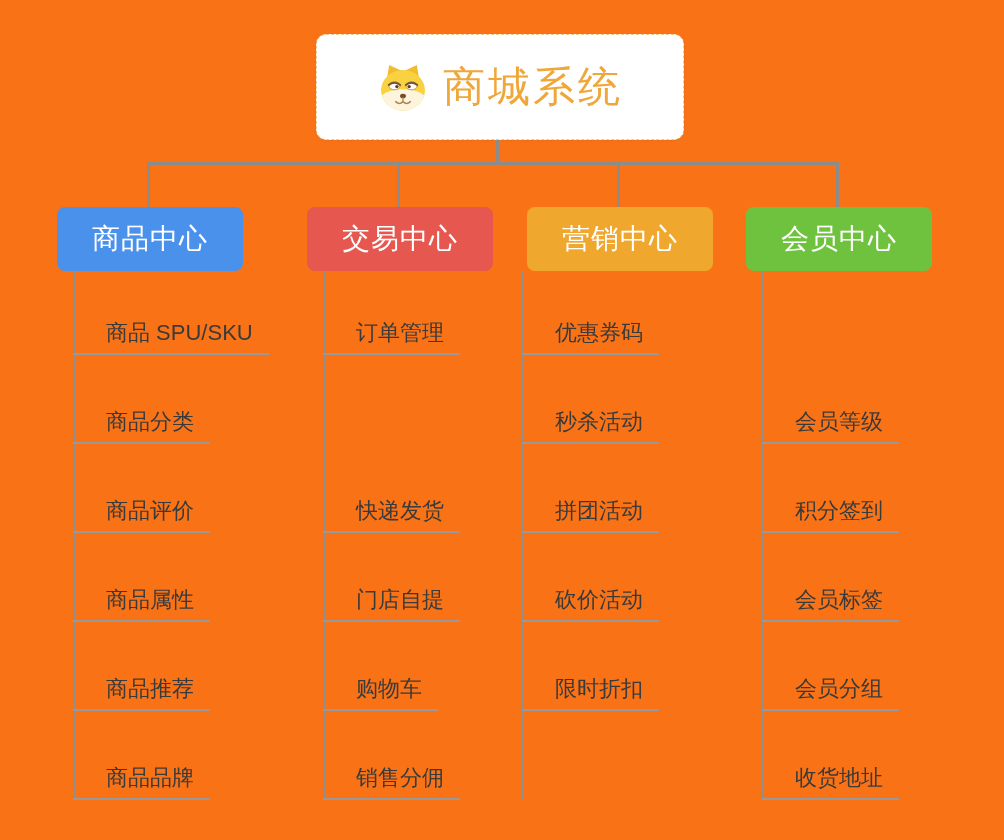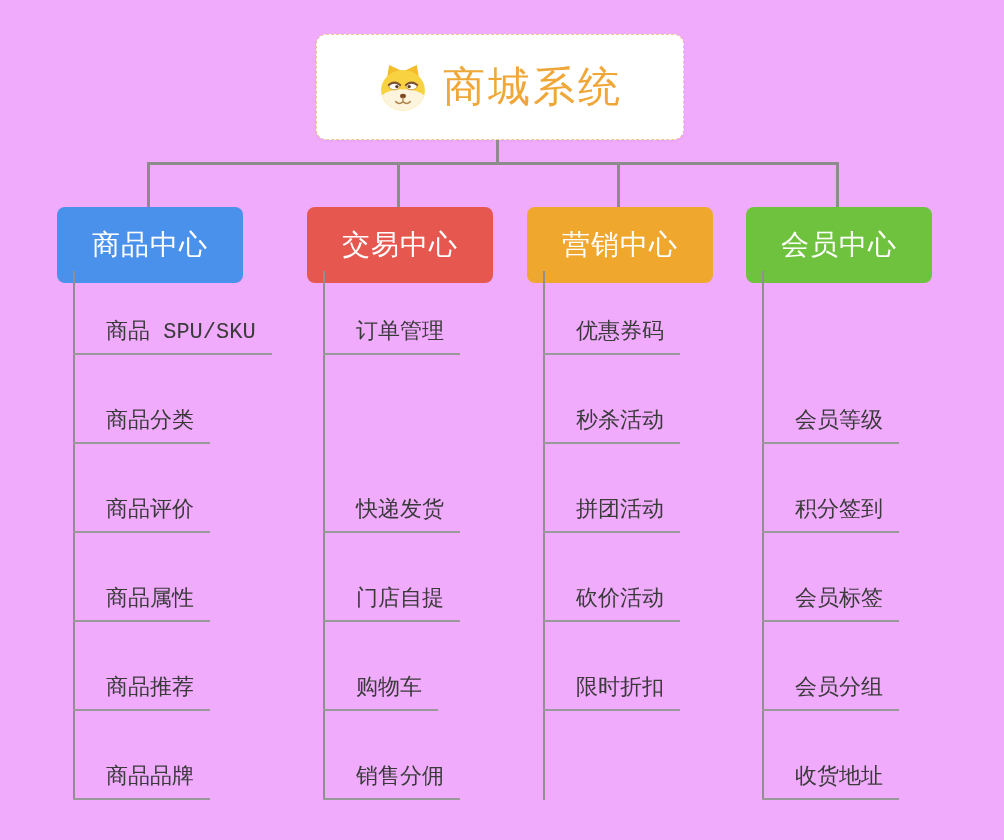--- a/index.html
+++ b/index.html
@@ -2,23 +2,22 @@
 <html><head>
 <meta charset="utf-8">
 <style>
   * { margin: 0; padding: 0; box-sizing: border-box; }
   html, body { background: #f7f7f7; }
   body { font-family: "Liberation Sans", "DejaVu Sans", sans-serif; }
   .canvas {
     position: relative;
     width: 1004px;
     height: 840px;
-    background: #f0abfc;
+    background: #f97316;
     overflow: hidden;
-    font-family: Liberation Mono, monospace;
   }
 
   
   .root-node {
     position: absolute;
     left: 316px; top: 34px;
     width: 368px; height: 106px;
     background: #ffffff;
     border: 1px dashed #f0c98c;
     border-radius: 10px;
@@ -43,40 +42,40 @@
   .conn-drop       { top: 162px; width: 3px; height: 45px; }
   .drop-1 { left: 147px; }
   .drop-2 { left: 397px; }
   .drop-3 { left: 617px; }
   .drop-4 { left: 836px; }
 
   
   .branch-box {
     position: absolute;
     top: 207px;
-    width: 186px; height: 76px;
+    width: 186px; height: 64px;
     border-radius: 8px;
     color: #ffffff;
     font-size: 28px;
     letter-spacing: 1px;
     display: flex;
     align-items: center;
     justify-content: center;
     cursor: pointer;
   }
   .bbox-1 { left: 57px; }
   .bbox-2 { left: 307px; }
   .bbox-3 { left: 527px; }
   .bbox-4 { left: 746px; }
 
   
   .column { position: absolute; top: 271px; width: 240px; height: 540px; text-align: center; }
   .col-1 { left: 73px; }
   .col-2 { left: 323px; }
-  .col-3 { left: 543px; }
+  .col-3 { left: 522px; }
   .col-4 { left: 762px; }
   .vline {
     position: absolute;
     left: 0; top: 0;
     width: 2px; height: 529px;
     background: #8f8f8f;
   }
   .leaf {
     position: absolute;
     left: 0;

